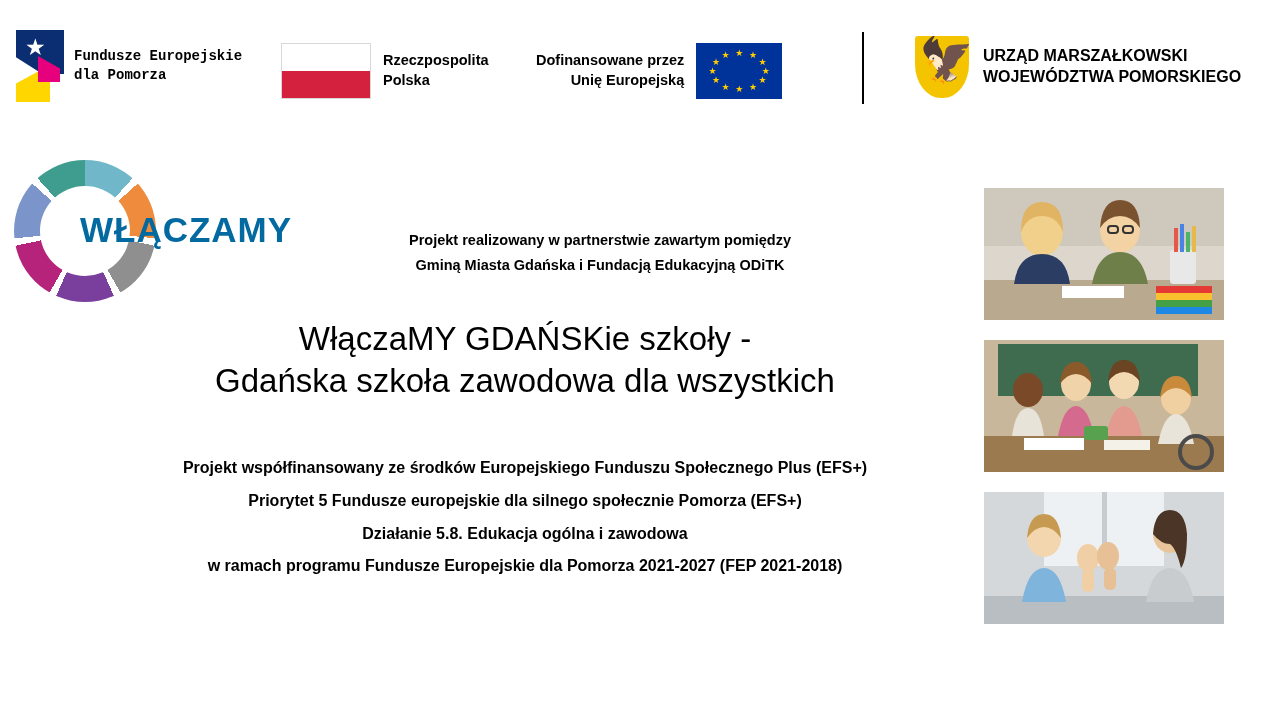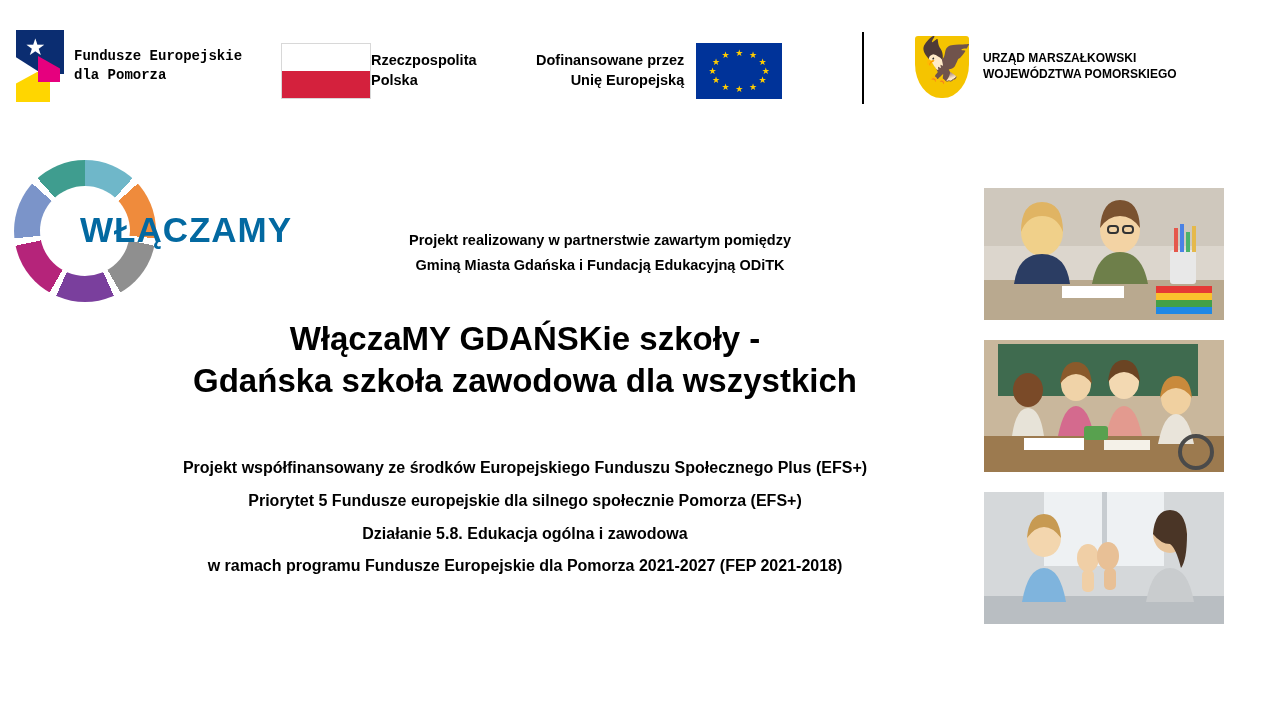--- a/index.html
+++ b/index.html
@@ -73,20 +73,21 @@
     white-space: nowrap;
     font-family: Liberation Mono, monospace;
   }
 
   .logo-pl {
     position: absolute;
     left: 281px;
     top: 43px;
     display: flex;
     align-items: center;
+    gap: 12px;
   }
   .pl-flag {
     width: 90px;
     height: 56px;
     border: 1px solid #d8d8d8;
     box-sizing: border-box;
   }
   .pl-flag .w { height: 50%; background: #ffffff; }
   .pl-flag .r { height: 50%; background: #d4213d; }
   .logo-text-pl {
@@ -152,21 +153,21 @@
   }
   .um-shield .griffin {
     position: absolute;
     left: 4px;
     top: 2px;
     font-size: 44px;
     line-height: 44px;
     color: #111111;
   }
   .logo-text-um {
-    font-size: 12px;
+    font-size: 16px;
     font-weight: bold;
     line-height: 1.3;
     white-space: nowrap;
   }
 
   
   .wlaczamy {
     position: absolute;
     left: 8px;
     top: 158px;
@@ -229,21 +230,21 @@
     line-height: 1.75;
   }
 
   .main-title {
     position: absolute;
     left: 90px;
     top: 318px;
     width: 870px;
     text-align: center;
     font-size: 33px;
-    font-weight: bold;
+    font-weight: normal;
     line-height: 1.28;
   }
 
   .finance-block {
     position: absolute;
     left: 60px;
     top: 452px;
     width: 930px;
     text-align: center;
     font-size: 16px;

